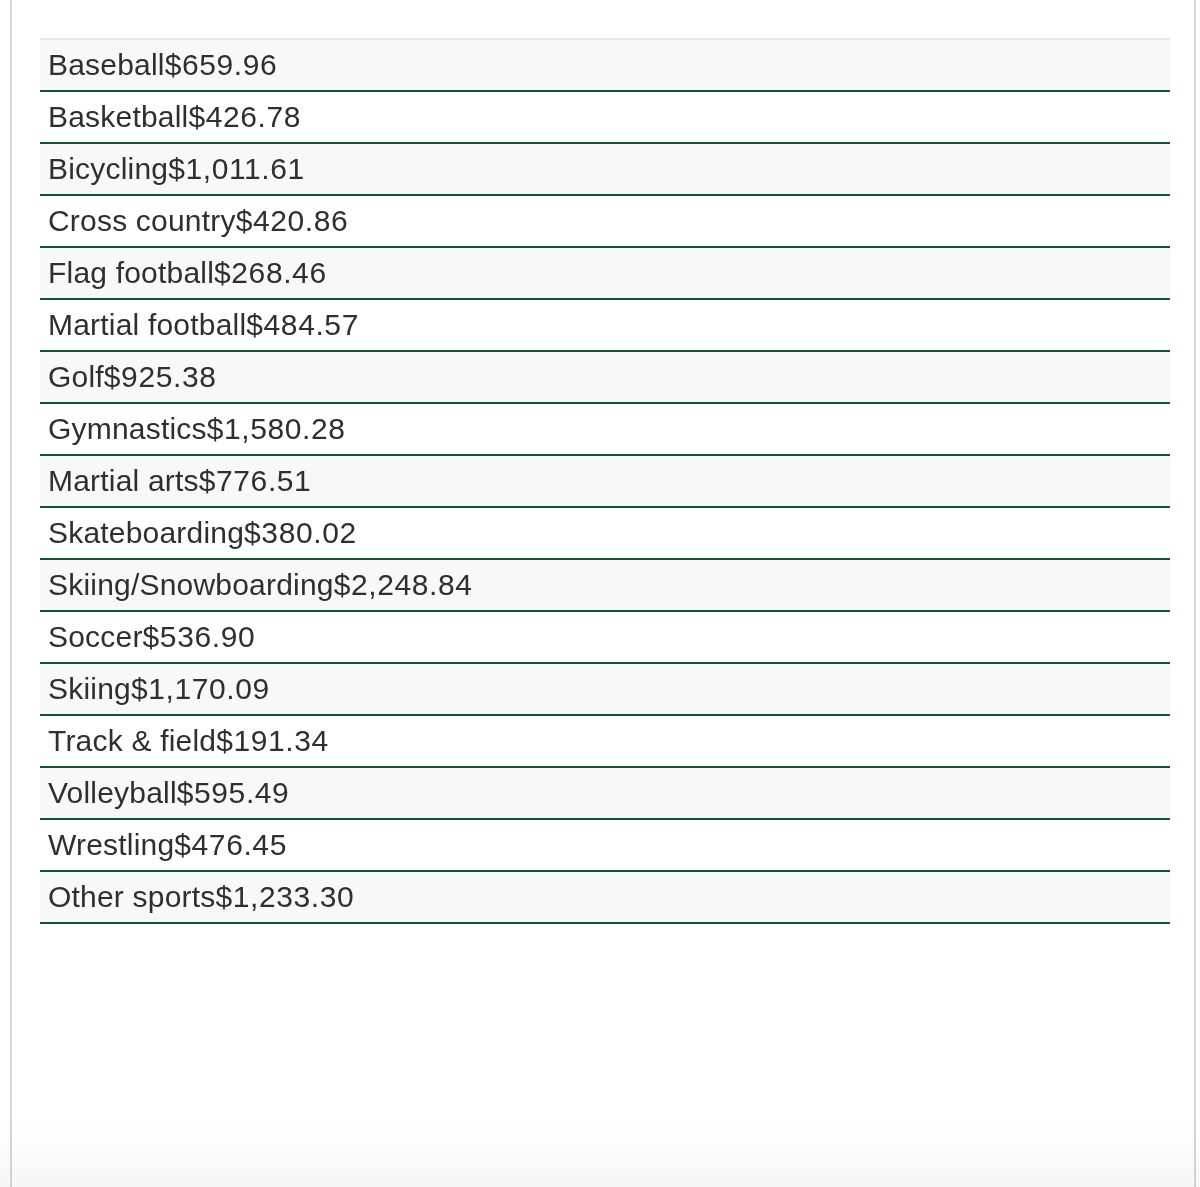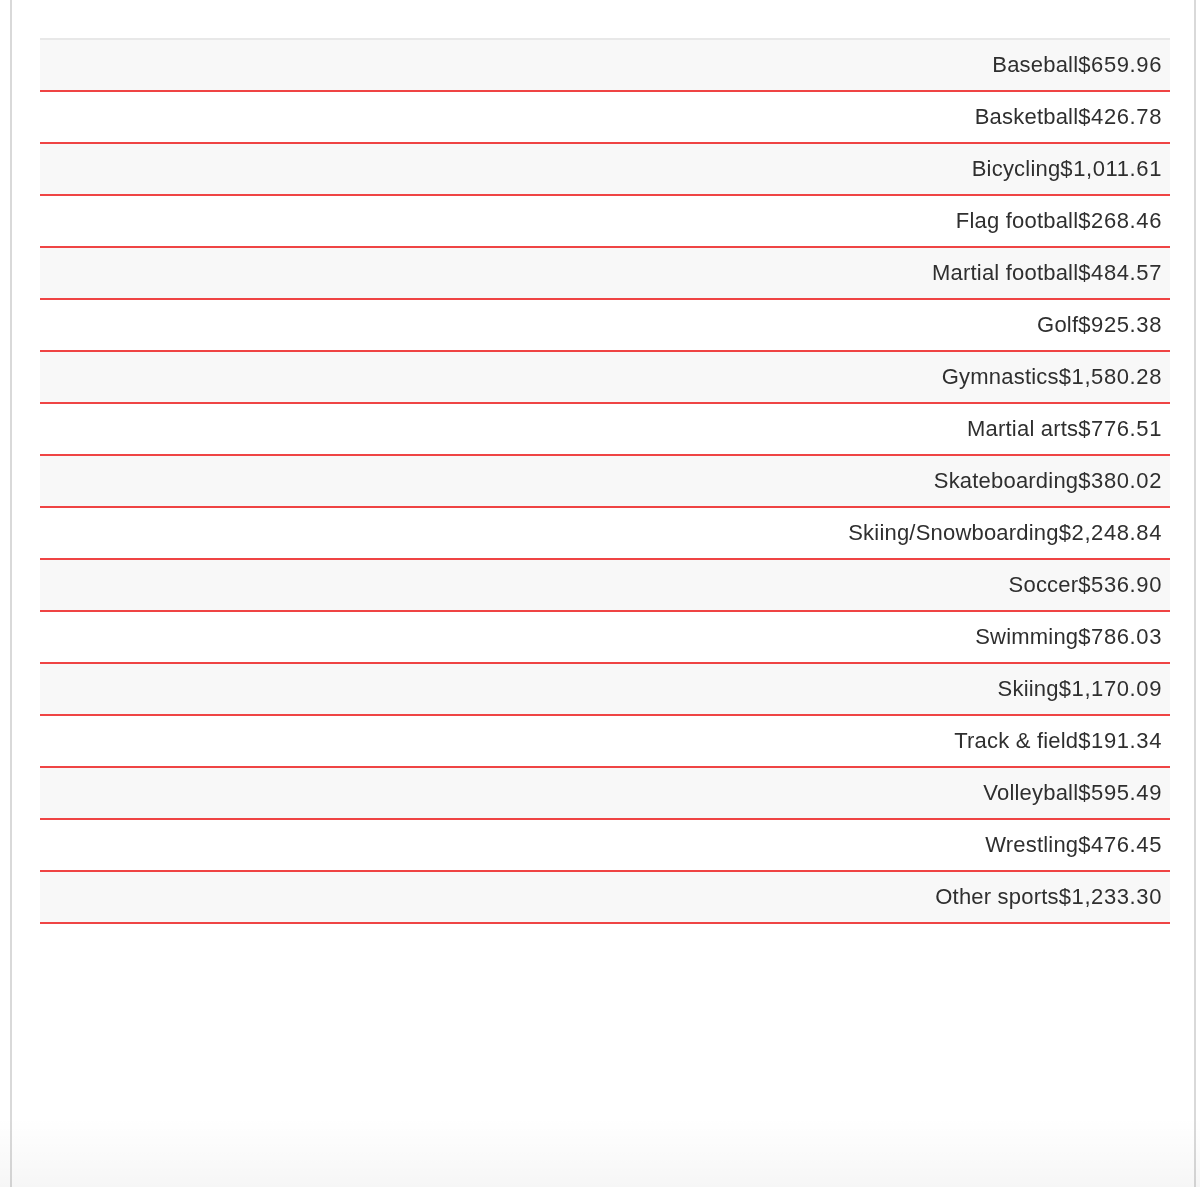--- a/index.html
+++ b/index.html
@@ -27,28 +27,28 @@
   }
   .table {
     position: absolute;
     left: 28px;
     top: 40px;
     width: 1130px;
     border-top: 2px solid #e8e8e8;
   }
   .row {
     display: flex;
-    justify-content: flex-end;
+    justify-content: flex-start;
     align-items: center;
     height: 50px;
-    border-bottom: 2px solid #ef4444;
+    border-bottom: 2px solid #14532d;
     padding: 0 8px;
     box-sizing: content-box;
     color: #2f2f2f;
-    font-size: 22px;
+    font-size: 30px;
     letter-spacing: 0.2px;
   }
   .row:nth-child(odd) { background: #f8f8f8; }
   .row:nth-child(even) { background: #ffffff; }
   .label { white-space: nowrap; }
   .amount { white-space: nowrap; text-align: right; letter-spacing: 0.6px; }
   .bottom-shade {
     position: absolute;
     left: 0;
     right: 0;
@@ -69,20 +69,24 @@
       </div>
     <div class="row">
         <span class="label">Basketball</span>
         <span class="amount">$426.78</span>
       </div>
     <div class="row">
         <span class="label">Bicycling</span>
         <span class="amount">$1,011.61</span>
       </div>
     <div class="row">
+        <span class="label">Cross country</span>
+        <span class="amount">$420.86</span>
+      </div>
+    <div class="row">
         <span class="label">Flag football</span>
         <span class="amount">$268.46</span>
       </div>
     <div class="row">
         <span class="label">Martial football</span>
         <span class="amount">$484.57</span>
       </div>
     <div class="row">
         <span class="label">Golf</span>
         <span class="amount">$925.38</span>
@@ -101,24 +105,20 @@
       </div>
     <div class="row">
         <span class="label">Skiing/Snowboarding</span>
         <span class="amount">$2,248.84</span>
       </div>
     <div class="row">
         <span class="label">Soccer</span>
         <span class="amount">$536.90</span>
       </div>
     <div class="row">
-        <span class="label">Swimming</span>
-        <span class="amount">$786.03</span>
-      </div>
-    <div class="row">
         <span class="label">Skiing</span>
         <span class="amount">$1,170.09</span>
       </div>
     <div class="row">
         <span class="label">Track &amp; field</span>
         <span class="amount">$191.34</span>
       </div>
     <div class="row">
         <span class="label">Volleyball</span>
         <span class="amount">$595.49</span>

